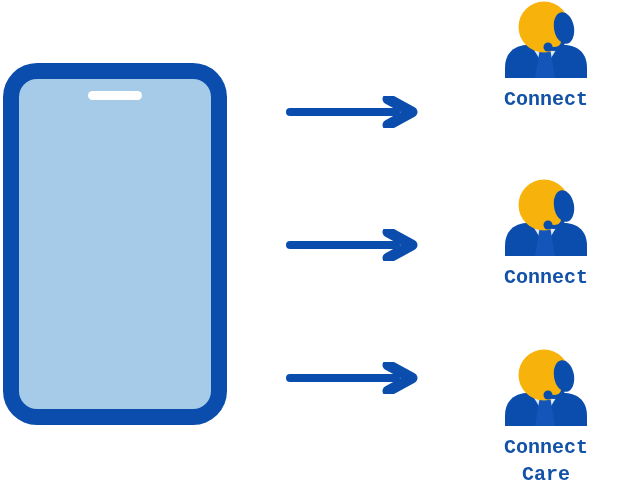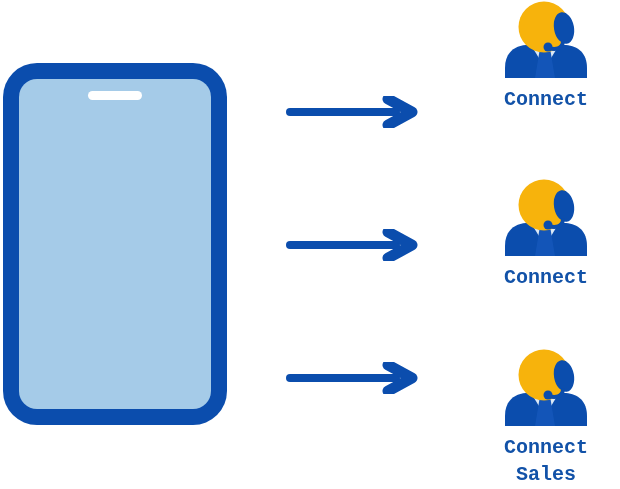--- a/index.html
+++ b/index.html
@@ -115,17 +115,17 @@
       <path d="M7,78 L7,68 C7,53 16,46 28,45 L68,45 C80,46 89,53 89,68 L89,78 Z" class="fill-primary"></path>
       <polygon points="33,45 47,68 61,45" class="fill-collar"></polygon>
       <polygon points="42,48 52,48 57,78 37,78" class="fill-tie"></polygon>
       <circle cx="46" cy="27" r="25.5" class="fill-head"></circle>
       <ellipse cx="66" cy="28" rx="10" ry="16" transform="rotate(-10 66 28)" class="fill-primary"></ellipse>
       <path d="M65,42 C64,49 57,50 51,48" fill="none" class="stroke-primary" stroke-width="4" stroke-linecap="round"></path>
       <circle cx="50" cy="47" r="4.5" class="fill-primary"></circle>
     </svg>
     <div class="label">
       <div>Connect</div>
-      <div>Sales</div>
+      <div>Care</div>
     </div>
   </div>
 
 </div>
 
 </body></html>

